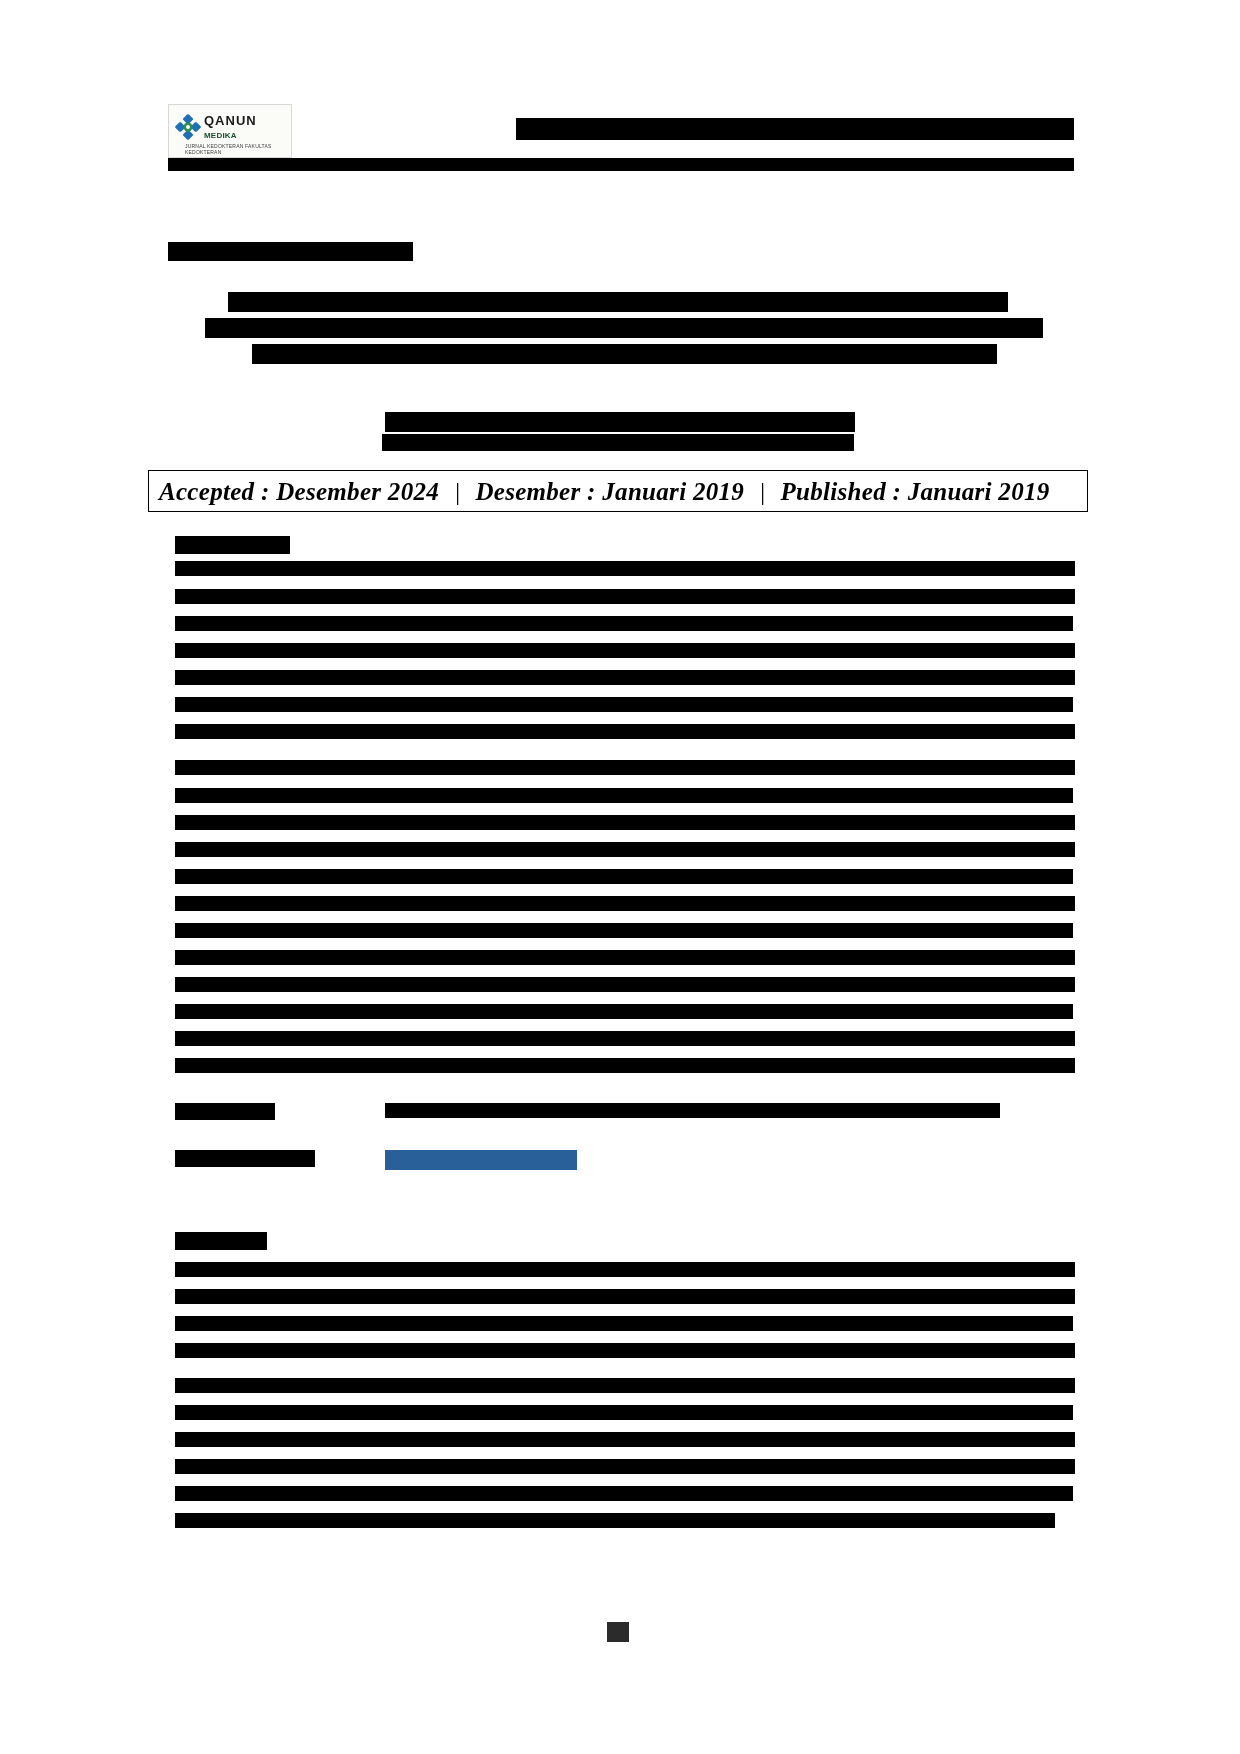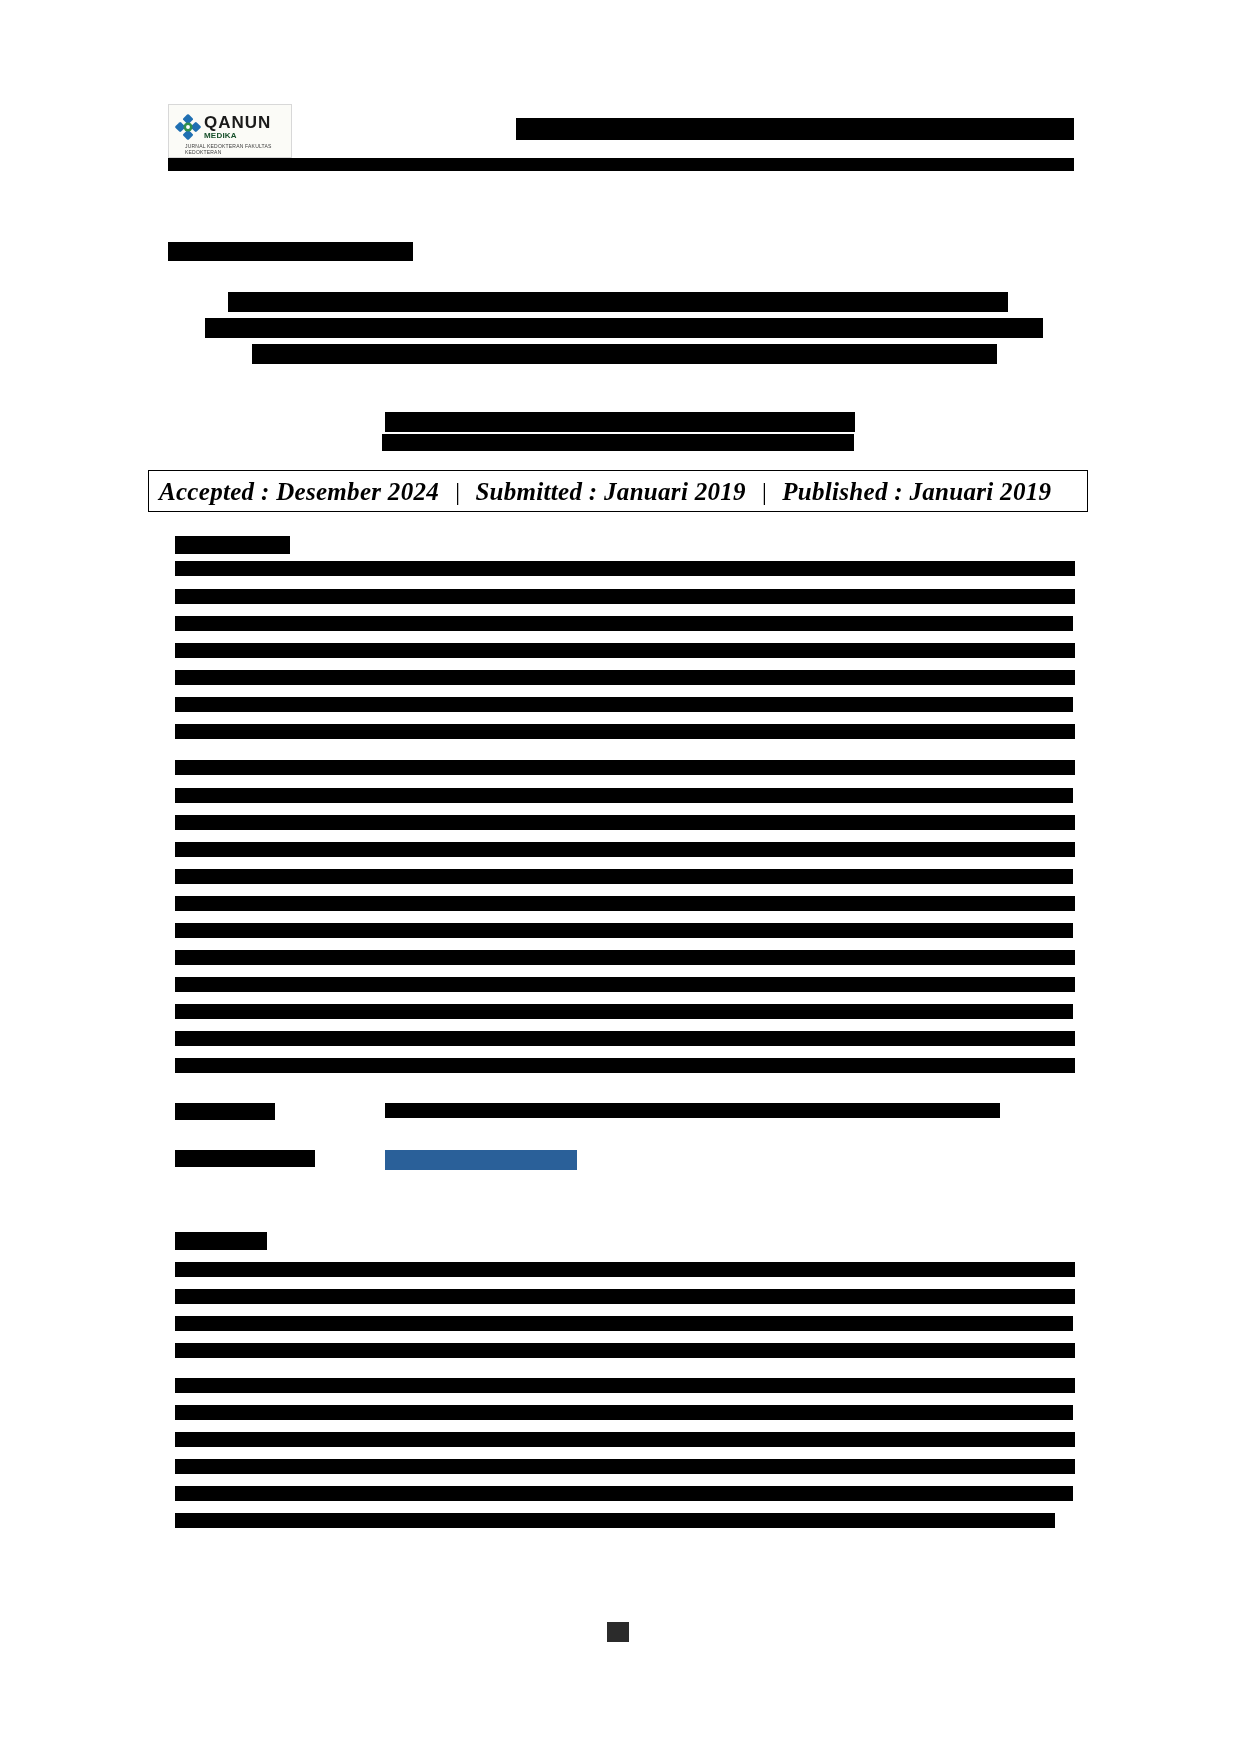--- a/index.html
+++ b/index.html
@@ -42,21 +42,21 @@
     left: 6px;
     top: 9px;
     width: 26px;
     height: 26px;
   }
   .logo-text {
     position: absolute;
     left: 35px;
     top: 8px;
     font-family: "Liberation Sans", sans-serif;
-    font-size: 17px;
+    font-size: 13px;
     font-weight: bold;
     letter-spacing: 1px;
     color: #1a1a1a;
   }
   .logo-sub {
     position: absolute;
     left: 35px;
     top: 26px;
     font-family: "Liberation Sans", sans-serif;
     font-size: 8px;
@@ -209,21 +209,21 @@
   <div class="blk title-l3"></div>
   <div class="blk author-l1"></div>
   <div class="blk author-l2"></div>
 
   <div class="subline">
     <div class="subline-inner">
       <span>Accepted</span>
       <span>:</span>
       <span>Desember   2024</span>
       <span class="sep">|</span>
-      <span>Submitted</span>
+      <span>Desember</span>
       <span>:</span>
       <span>Januari    2019</span>
       <span class="sep">|</span>
       <span>Published</span>
       <span>:</span>
       <span>Januari 2019</span>
     </div>
   </div>
 
   <div class="blk abs-label"></div>

